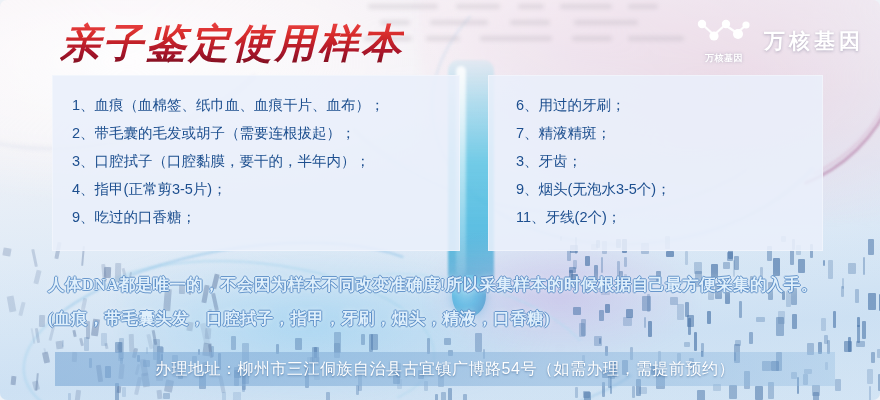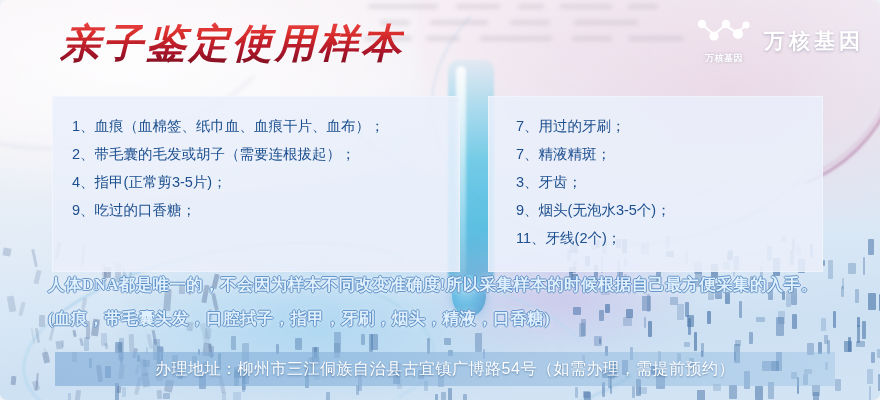--- a/index.html
+++ b/index.html
@@ -128,21 +128,21 @@
     text-shadow:0 0 3px rgba(120,120,150,.5);
   }
   .logo-txt{display:flex;flex-direction:column;justify-content:center;padding-bottom:2px;}
   .logo-cn{font-size:21px;color:#ffffff;letter-spacing:4px;font-weight:700;line-height:25px;
            text-shadow:0 1px 3px rgba(110,110,140,.45);}
   .logo-en{font-size:11px;color:#ffffff;letter-spacing:2.6px;font-weight:700;line-height:15px;
            text-shadow:0 1px 3px rgba(110,110,140,.45);}
 
   
   .panel{
-    position:absolute;top:96px;height:176px;
+    position:absolute;top:75px;height:176px;
     background:rgba(233,239,250,.88);
     box-shadow:0 0 0 1px rgba(255,255,255,.35) inset;
   }
   .panel-left{left:52px;width:408px;}
   .panel-right{left:488px;width:335px;}
   .panel ol{list-style:none;margin:0;padding:16px 0 0 20px;}
   .panel li{
     font-size:14.5px;line-height:28px;color:#1d4f8f;white-space:nowrap;
     font-family:"Liberation Sans","DejaVu Sans",sans-serif;
   }
@@ -520,28 +520,29 @@
     </div>
     <div class="logo-txt">
       <div class="logo-cn">万核基因</div>
     </div>
   </div>
 
   <div class="panel panel-left">
     <ol>
       <li>1、血痕（血棉签、纸巾血、血痕干片、血布）；</li>
       <li>2、带毛囊的毛发或胡子（需要连根拔起）；</li>
+      <li>3、口腔拭子（口腔黏膜，要干的，半年内）；</li>
       <li>4、指甲(正常剪3-5片)；</li>
       <li>9、吃过的口香糖；</li>
     </ol>
   </div>
 
   <div class="panel panel-right">
     <ol>
-      <li>7、用过的牙刷；</li>
+      <li>6、用过的牙刷；</li>
       <li>7、精液精斑；</li>
       <li>3、牙齿；</li>
       <li>9、烟头(无泡水3-5个)；</li>
       <li>11、牙线(2个)；</li>
     </ol>
   </div>
 
   <div class="note">人体DNA都是唯一的，不会因为样本不同改变准确度!所以采集样本的时候根据自己最方便采集的入手。(血痕，带毛囊头发，口腔拭子，指甲，牙刷，烟头，精液，口香糖)</div>
 
   <div class="addr">

